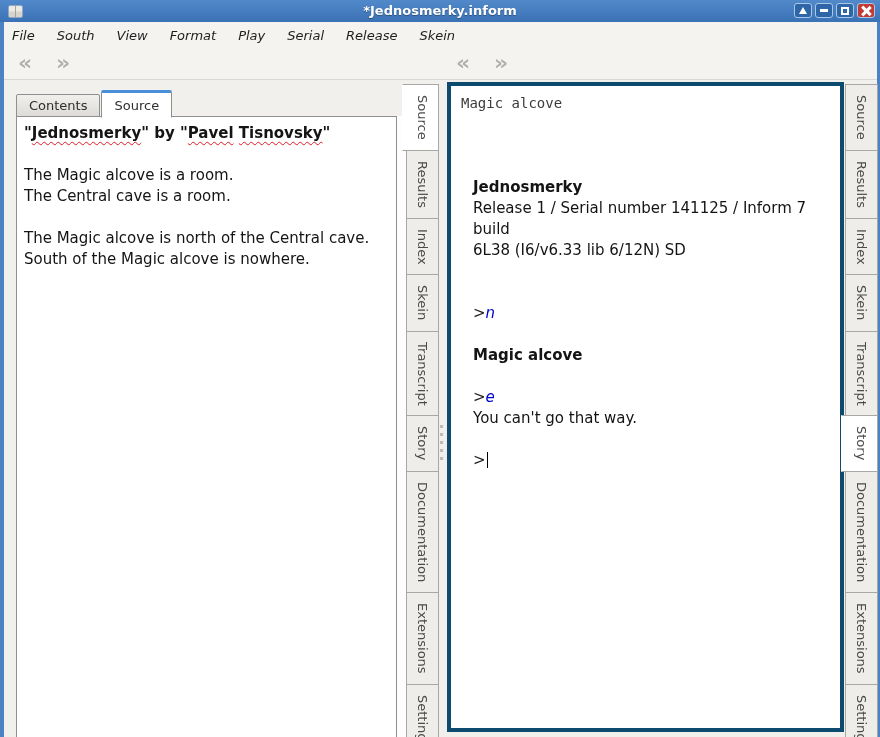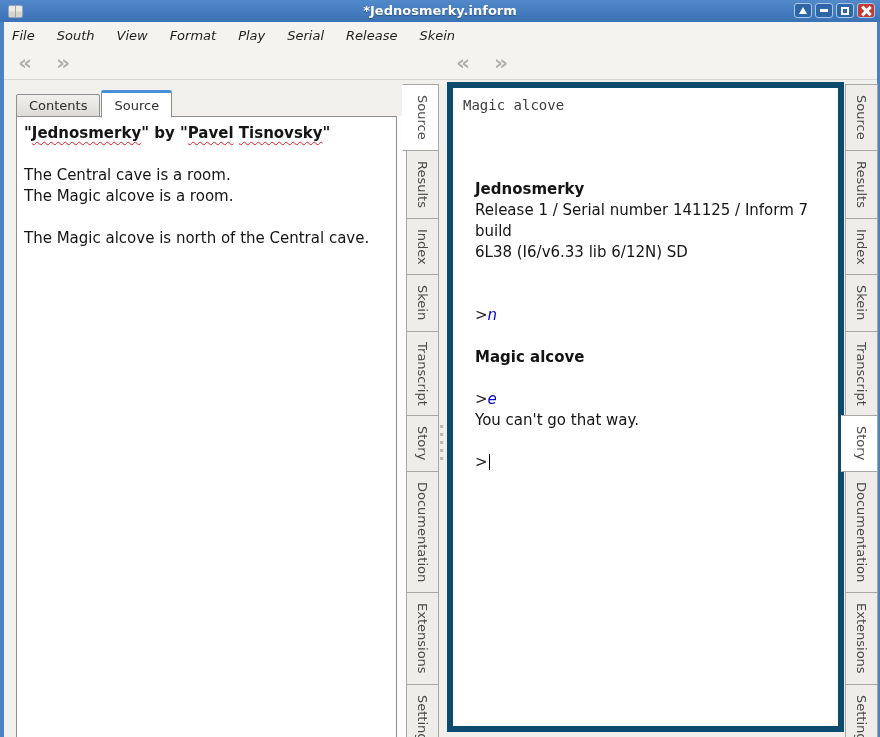--- a/index.html
+++ b/index.html
@@ -98,21 +98,21 @@
     background:#FFFFFF; border-left-color:#FFFFFF;
     margin-left:-4px; padding-left:12px; position:relative; z-index:2;
   }
   
   .splitter { position:absolute; left:437px; top:80px; width:10px; bottom:0; }
   .grip { position:absolute; top:345px; left:3px; display:flex; flex-direction:column; gap:5px; }
   .grip .dot { width:3px; height:3px; background:#BDBBB7; }
   
   .story-box {
     position:absolute; left:447px; top:82px; width:397px; bottom:5px;
-    background:#fff; border:6px solid #0c4a6e;
+    background:#fff; border:4px solid #0c4a6e;
     font-size:15px; line-height:21px; color:#141414; z-index:2;
   }
   .status-line { font-family:"DejaVu Sans Mono", monospace; font-size:14px; color:#3C3C3C; padding:7px 0 0 10px; }
   .story-body { margin:63px 14px 0 22px; }
   .cmd { color:#0000CC; font-style:italic; }
   .prompt { color:#222; }
   .caret { display:inline-block; width:1.5px; height:16px; background:#000; vertical-align:-3px; margin-left:1px; }
 </style>
 </head>
 <body>
@@ -172,24 +172,25 @@
   <div class="edge-right"></div>
 
   <div class="htabs">
     <div class="htab">Contents</div>
     <div class="htab active">Source</div>
   </div>
 
   <div class="source-box">
     <div class="b"><span>"</span><span class="misspelled">Jednosmerky</span><span>" by "</span><span class="misspelled">Pavel</span><span> </span><span class="misspelled">Tisnovsky</span><span>"</span></div>
     <div class="blank"></div>
+    <div>The Magic alcove is a room.</div>
     <div>The Central cave is a room.</div>
-    <div>The Magic alcove is a room.</div>
     <div class="blank"></div>
     <div>The Magic alcove is north of the Central cave.</div>
+    <div>South of the Magic alcove is nowhere.</div>
   </div>
   <div class="trough"></div>
 
   <div class="vtabs leftstrip">
     <div class="vtab active">Source</div>
     <div class="vtab">Results</div>
     <div class="vtab">Index</div>
     <div class="vtab">Skein</div>
     <div class="vtab">Transcript</div>
     <div class="vtab">Story</div>

